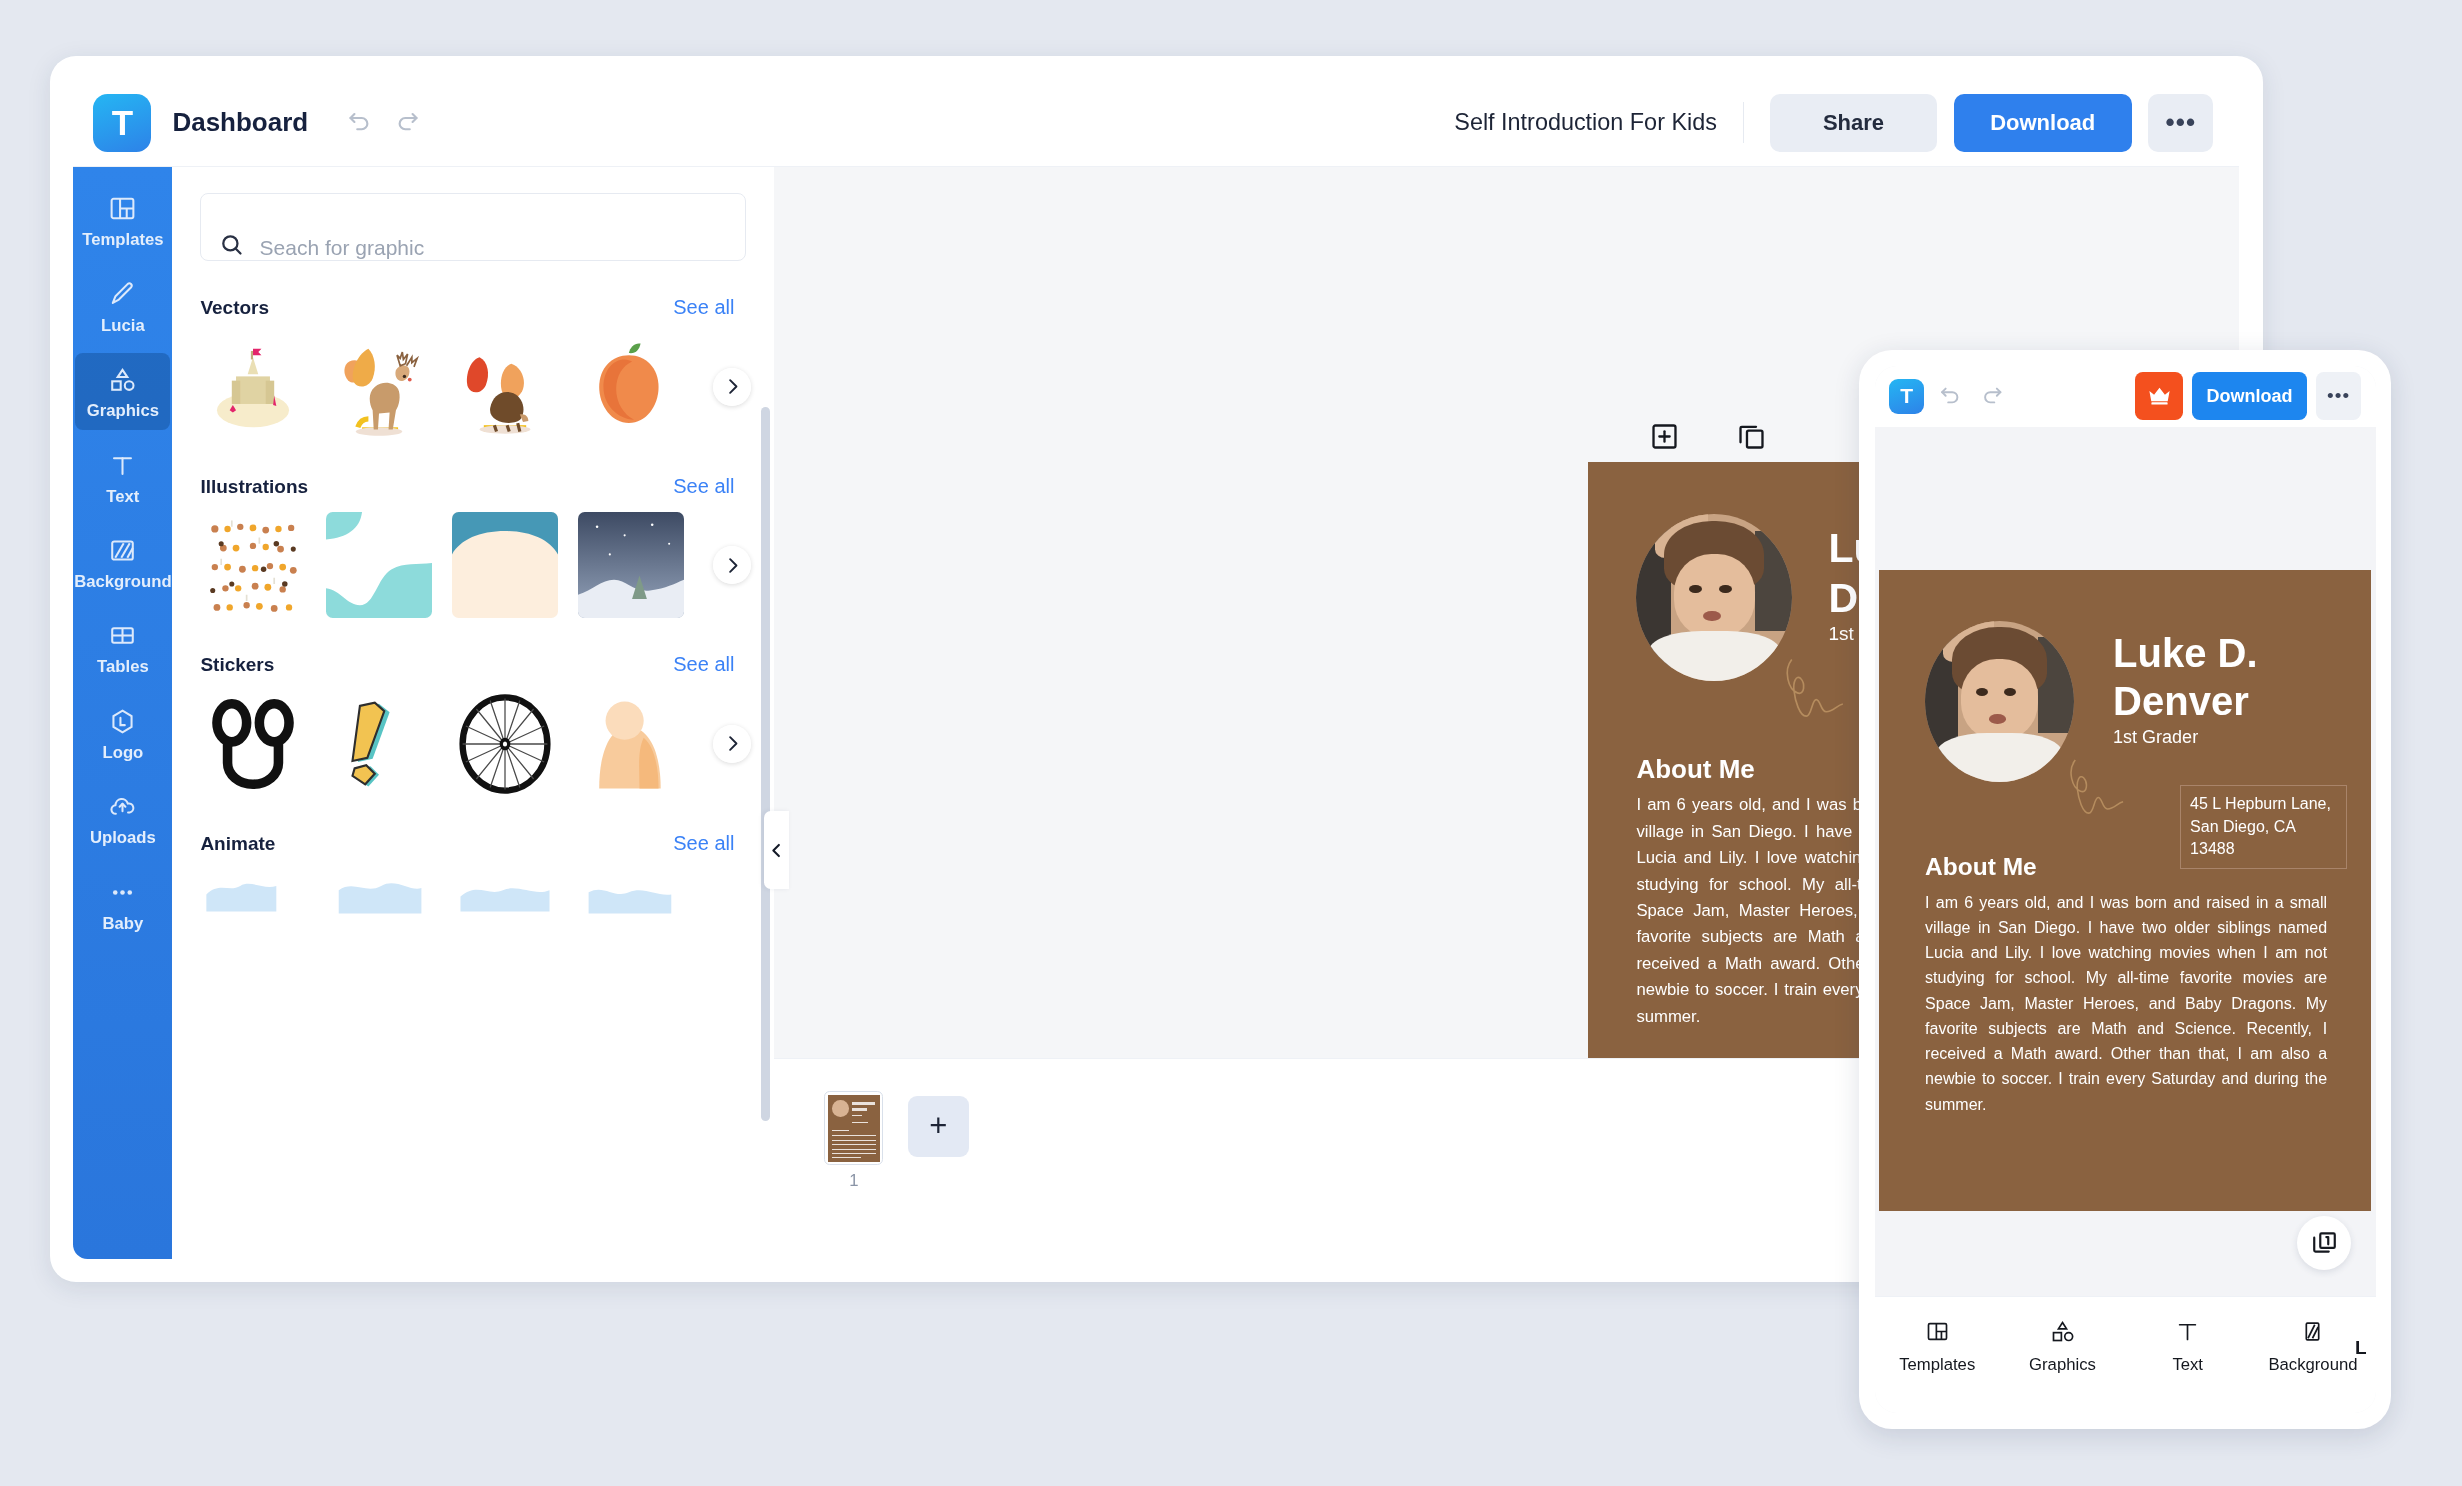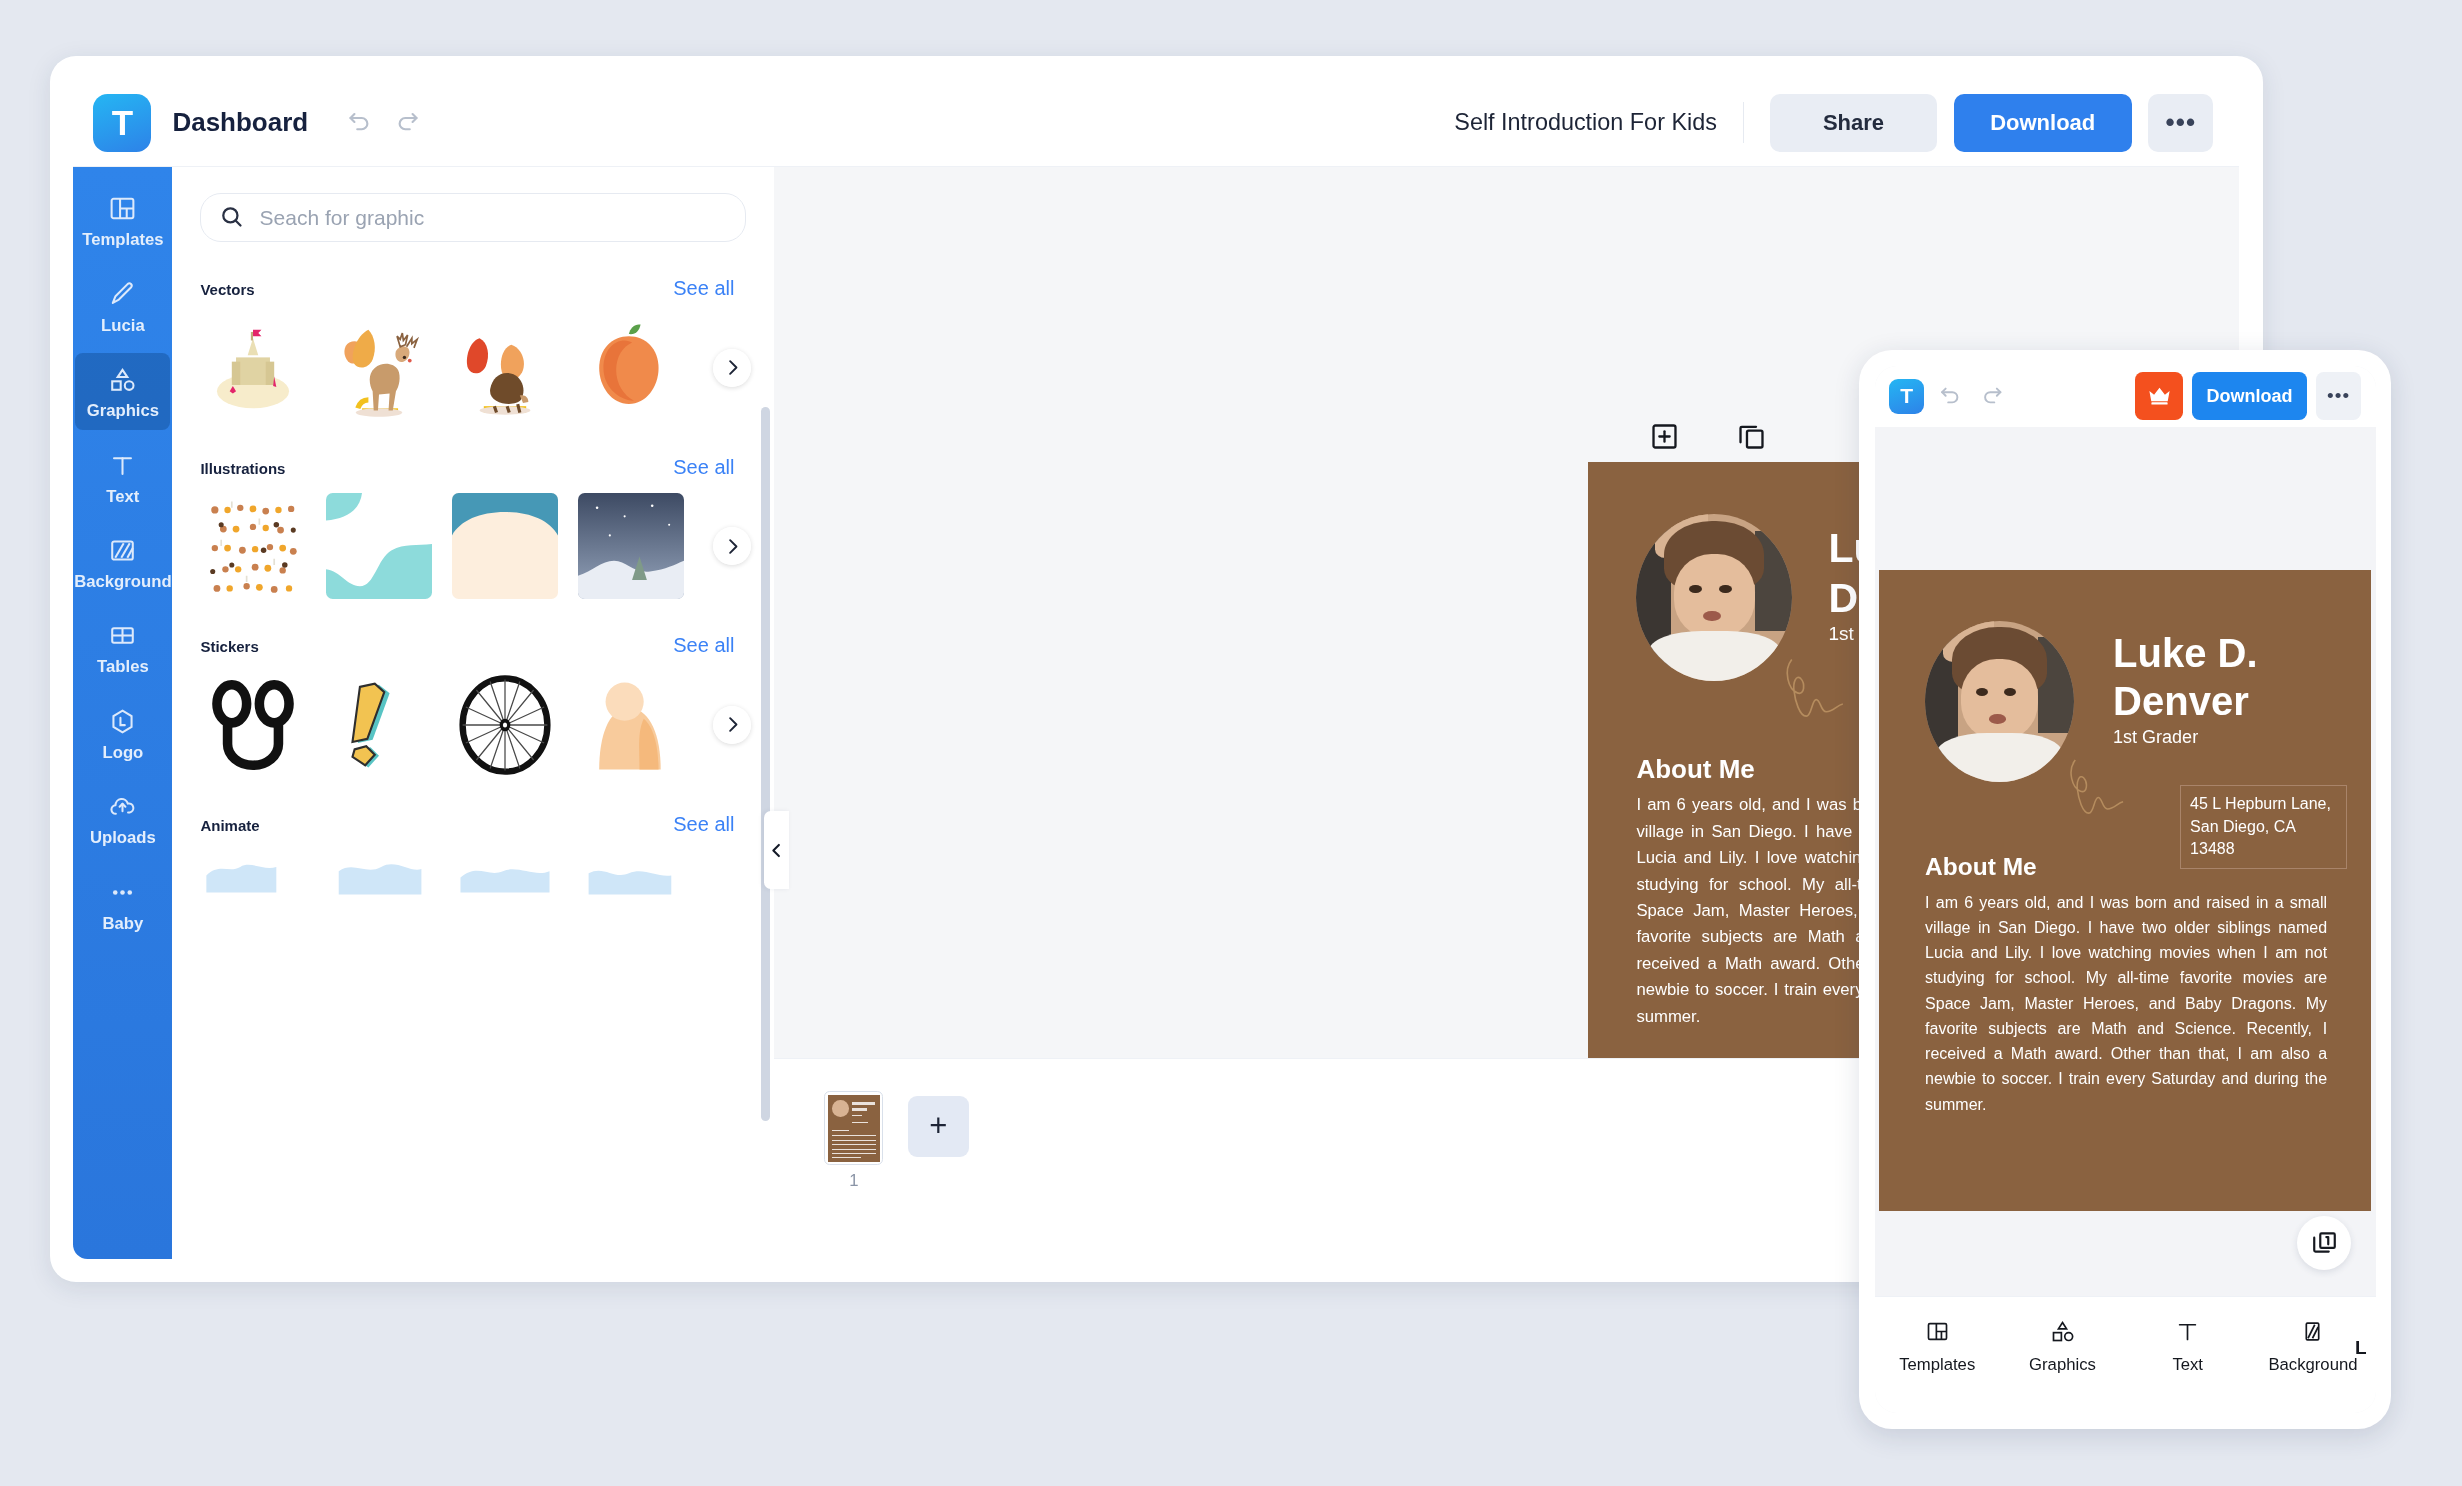--- a/index.html
+++ b/index.html
@@ -76,29 +76,29 @@
   .rail-item .ri-lab { font-size: 16.7px; font-weight: 600; margin-top: 5.6px; color: #e3eefc; }
   .rail-spacer { flex: 1 1 auto; }
 
   
   .panel {
     position: absolute; left: 99px; top: 88px; width: 602px; bottom: 0;
     background: #fff; overflow: hidden;
   }
   .panel-title { font-size: 29px; font-weight: 700; color: #16213e; margin: 28px 0 0 28px; }
   .search-box {
-    margin: 26px 28px 0 28px; height: 49px; border: 1.1px solid #e6eaf1; border-radius: 21px;
-    display: flex; align-items: center; padding: 0 16.7px;
+    margin: 26px 28px 0 28px; height: 68px; border: 1.1px solid #e6eaf1; border-radius: 8px;
+    display: flex; align-items: flex-end; padding: 0 16.7px;
   }
   .search-box .ph { font-size: 21px; color: #9aa3b2; margin-left: 14.5px; }
   .sec-head {
     display: flex; align-items: baseline; justify-content: space-between;
     margin: 35px 40px 0 28px;
   }
-  .sec-title { font-size: 15px; font-weight: 700; color: #16213e; }
+  .sec-title { font-size: 19px; font-weight: 700; color: #16213e; }
   .sec-seeall { font-size: 20px; color: #3b82f6; }
   .thumbs { position: relative; margin: 14.5px 0 0 28px; display: flex; gap: 20px; height: 106px; }
   .thumb { width: 106px; height: 106px; border-radius: 6.7px; overflow: hidden; position: relative; flex: 0 0 auto; background: #fff; }
   .arrow-next {
     position: absolute; right: 23.4px; top: 50%; transform: translateY(-50%);
     width: 38px; height: 38px; border-radius: 50%; background: rgba(255,255,255,.92);
     box-shadow: 0 1.1px 5.6px rgba(0,0,0,.14);
     display: flex; align-items: center; justify-content: center; color: #1d2436; font-size: 22px;
   }
   .panel-scrollbar {

